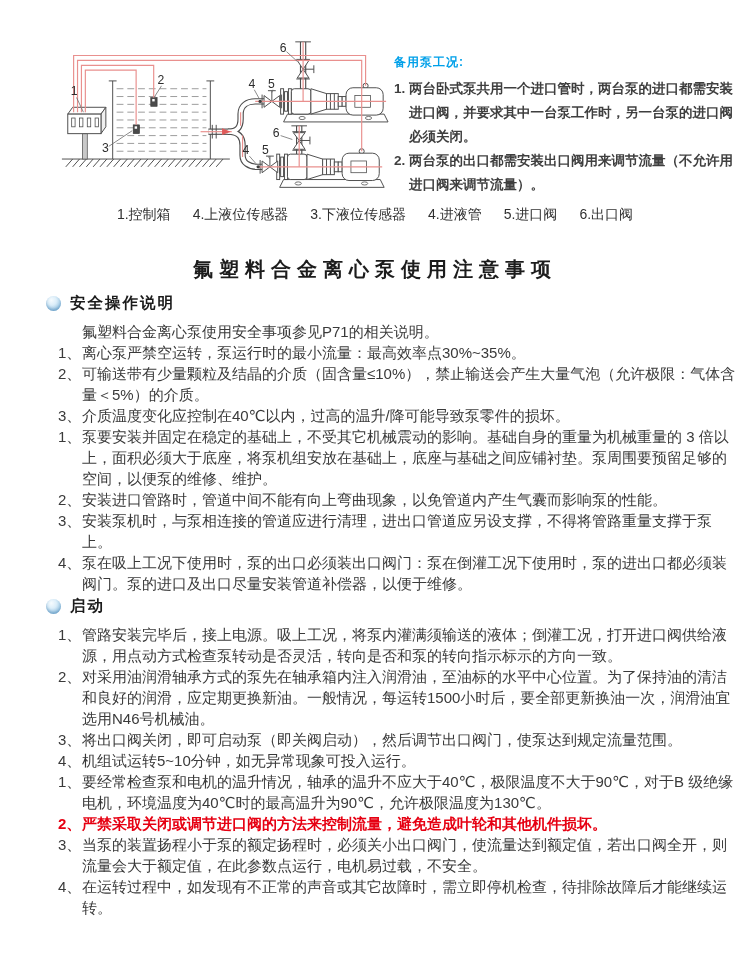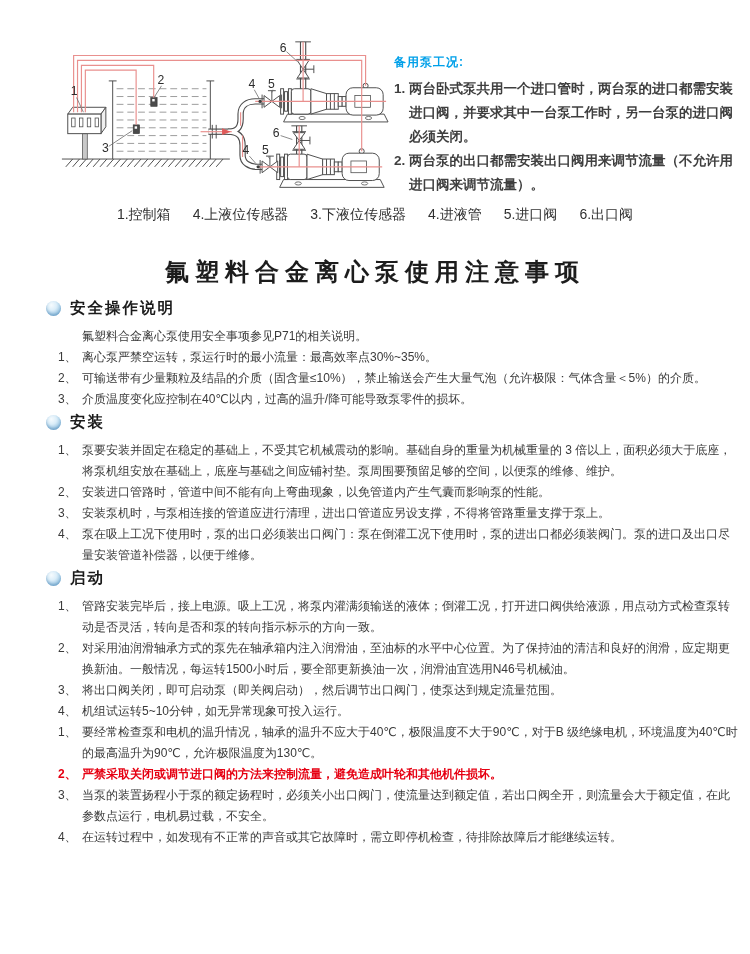--- a/index.html
+++ b/index.html
@@ -12,33 +12,33 @@
   .diagram-wrap{width:332px;flex:0 0 332px;}
   .diagram-wrap svg{width:332px;height:auto;display:block;}
   .notes{width:352px;margin-left:4px;padding-top:18px;}
   .notes-title{color:#00a0e9;font-weight:bold;font-size:12px;letter-spacing:1px;margin-bottom:6px;}
   .note-item{display:flex;font-size:13.5px;line-height:24px;color:#3f3f3f;font-weight:600;}
   .note-item .n{flex:0 0 15px;}
   .note-item .t{flex:1;}
   
   .caption{display:flex;justify-content:center;gap:22px;font-size:14px;color:#303030;margin-top:8px;}
   
-  .doc-title{text-align:center;font-size:24px;font-weight:bold;letter-spacing:6px;color:#1c1c1c;margin-top:32px;}
+  .doc-title{text-align:center;font-size:20px;font-weight:bold;letter-spacing:6px;color:#1c1c1c;margin-top:32px;}
   
   .sections{padding:4px 12px 0 46px;margin-top:4px;}
   .sec{}
   .sec-head{display:flex;align-items:center;height:24px;margin-bottom:6px;}
   .sphere{
     width:15px;height:15px;border-radius:50%;margin-right:9px;flex:0 0 15px;
     background:radial-gradient(circle at 36% 28%, #f6fbfe 0%, #dceef9 35%, #a8cfe8 70%, #6ea6cd 100%);
     box-shadow:inset 0 -2px 3px rgba(60,120,170,.45);
   }
   .sec-title{font-size:15.5px;font-weight:bold;letter-spacing:2px;color:#1b1b1b;}
   .items{list-style:none;margin:0;padding:0 0 0 12px;}
-  .item{display:flex;font-size:12px;line-height:21px;color:#3a3a3a;}
+  .item{display:flex;font-size:15px;line-height:21px;color:#3a3a3a;}
   .item .n{flex:0 0 24px;}
   .item .t{flex:1;}
   .item.red .n,.item.red .t{color:#e60012;font-weight:bold;}
   
   .dk{stroke:#4d4d4d;fill:none;stroke-width:1;}
   .lbl{font-size:12.5px;fill:#2d2d2d;font-family:"Liberation Sans","DejaVu Sans",sans-serif;}
 </style>
 </head>
 <body>
 
@@ -256,24 +256,20 @@
           <span class="t">可输送带有少量颗粒及结晶的介质（固含量≤10%），禁止输送会产生大量气泡（允许极限：气体含量＜5%）的介质。</span>
         </li>
         <li class="item">
           <span class="n">3、</span>
           <span class="t">介质温度变化应控制在40℃以内，过高的温升/降可能导致泵零件的损坏。</span>
         </li>
       </ul>
     </div>
 
     <div class="sec">
-      <div class="sec-head">
-        <span class="sphere"></span>
-        <span class="sec-title">安装</span>
-      </div>
       <ul class="items">
         <li class="item">
           <span class="n">1、</span>
           <span class="t">泵要安装并固定在稳定的基础上，不受其它机械震动的影响。基础自身的重量为机械重量的 3 倍以上，面积必须大于底座，将泵机组安放在基础上，底座与基础之间应铺衬垫。泵周围要预留足够的空间，以便泵的维修、维护。</span>
         </li>
         <li class="item">
           <span class="n">2、</span>
           <span class="t">安装进口管路时，管道中间不能有向上弯曲现象，以免管道内产生气囊而影响泵的性能。</span>
         </li>
         <li class="item">

